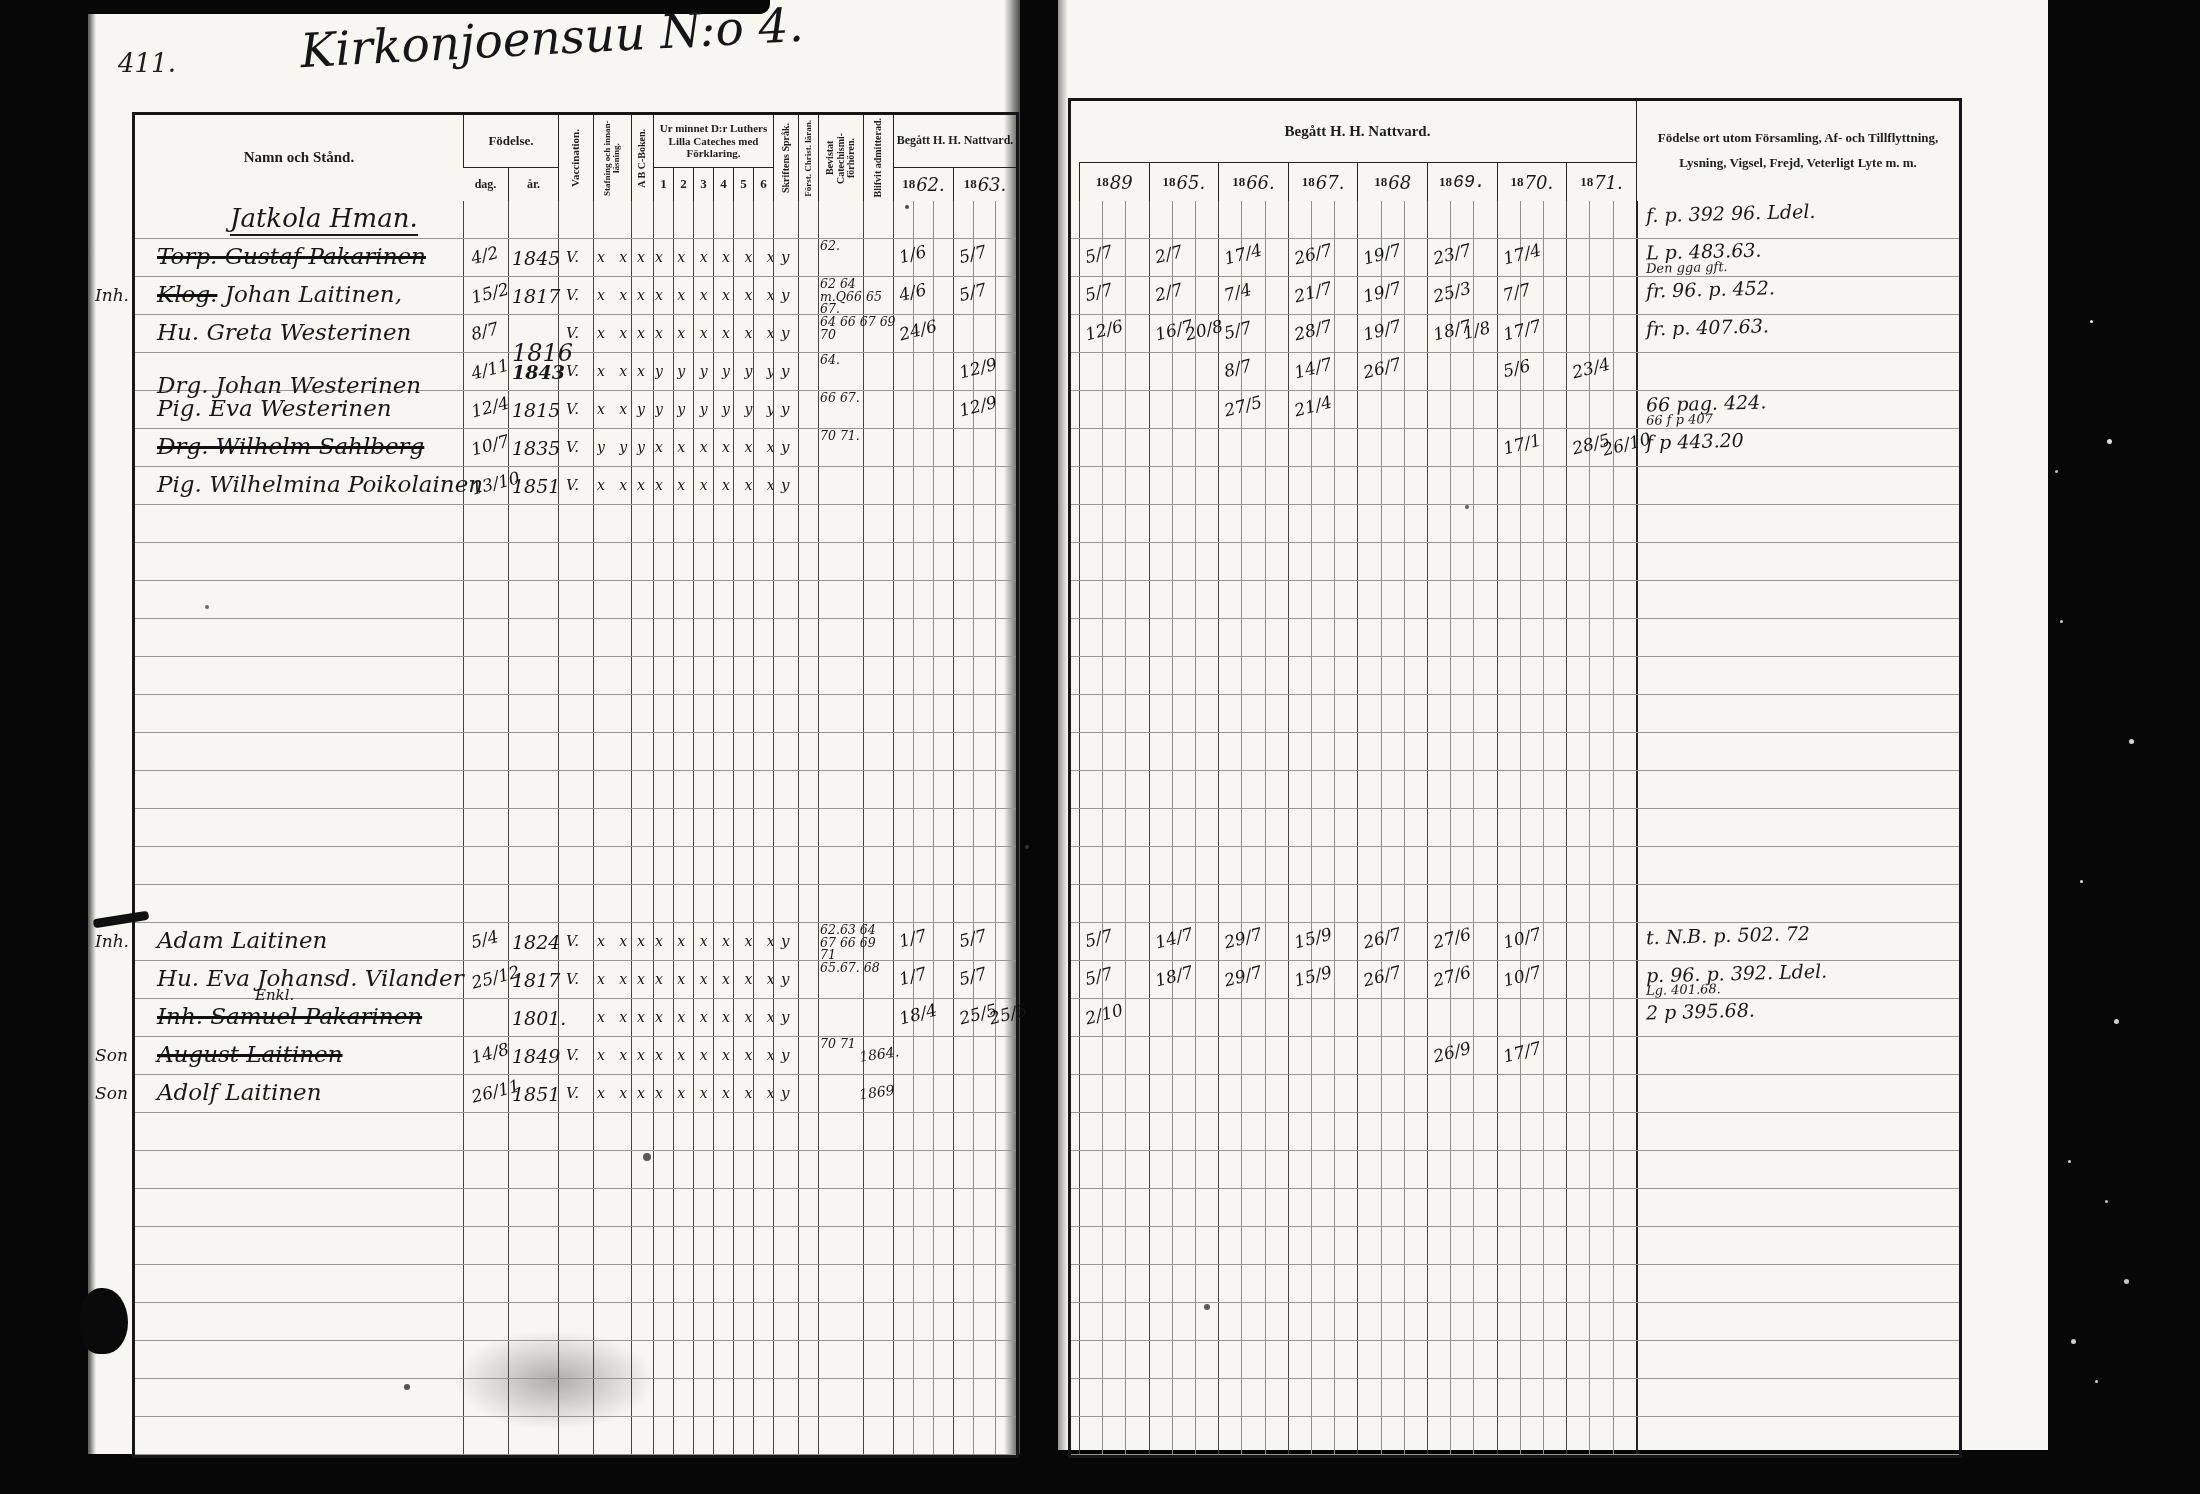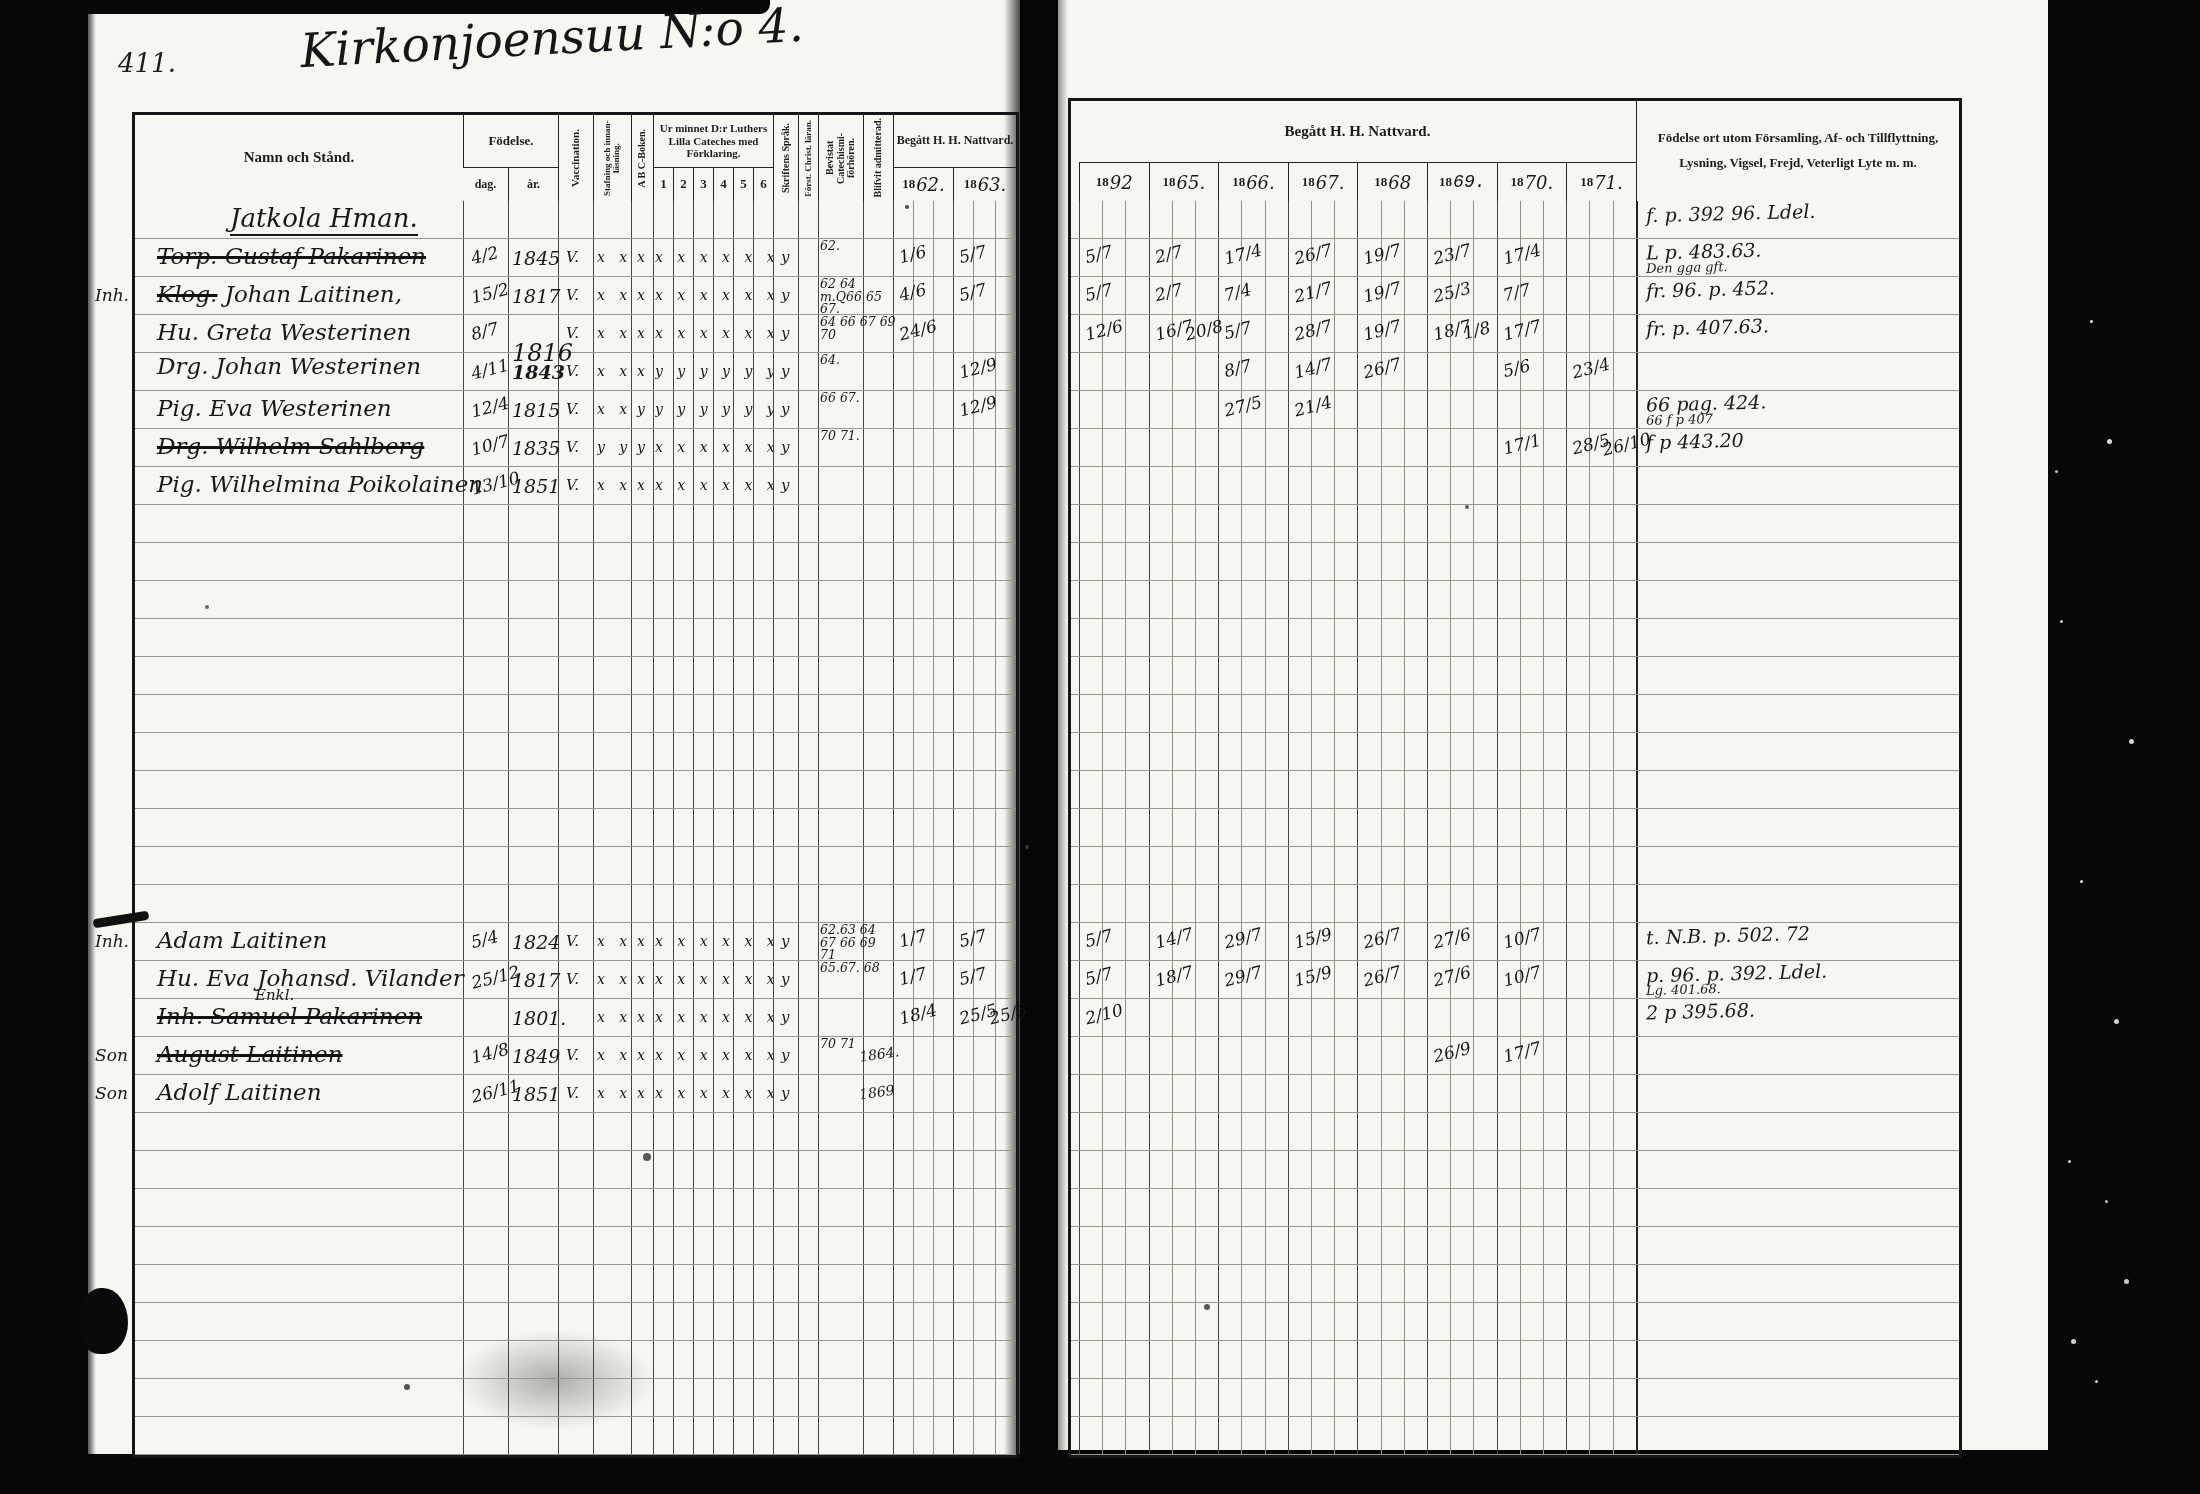--- a/index.html
+++ b/index.html
@@ -177,21 +177,21 @@
           <div class="hw" style="left: 377px; top: 24px; font-size: 24px;">1816</div>
           <div class="hw" style="left: 431px; top: 9px; font-size: 15px;">V.</div>
           <div class="hw marks" style="left: 462px; top: 10px; width: 34px;">x x x</div>
           <div class="hw" style="left: 502px; top: 10px; font-size: 14px;">x</div>
           <div class="hw marks" style="left: 520px; top: 10px; width: 118px;">x x x x x x x x x x</div>
           <div class="hw" style="left: 646px; top: 9px; font-size: 15px;">y</div>
           <div class="hw bevt" style="left: 685px; top: 1px; width: 80px;">64 66 67 69 70</div>
           <div class="hw" style="left: 764px; top: 5px;"><span class="frac">24/6</span></div>
         </div>
         <div class="row" style="top: 152px;">
-          <div class="hw" style="left: 22px; top: 0; font-size: 23px;"><span>Drg. Johan Westerinen</span></div>
+          <div class="hw" style="left: 22px; top: 19px; font-size: 23px;"><span>Drg. Johan Westerinen</span></div>
           <div class="hw" style="left: 336px; top: 6px;"><span class="frac">4/11</span></div>
           <div class="hw" style="left: 377px; top: 8px; font-size: 19px; font-weight: bold;">1843</div>
           <div class="hw" style="left: 431px; top: 9px; font-size: 15px;">V.</div>
           <div class="hw marks" style="left: 462px; top: 10px; width: 34px;">x x</div>
           <div class="hw" style="left: 502px; top: 10px; font-size: 14px;">x</div>
           <div class="hw marks" style="left: 520px; top: 10px; width: 118px;">y y y y y y y y y y</div>
           <div class="hw" style="left: 646px; top: 9px; font-size: 15px;">y</div>
           <div class="hw bevt" style="left: 685px; top: 1px; width: 72px;">64.</div>
           <div class="hw" style="left: 824px; top: 5px;"><span class="frac">12/9</span></div>
         </div>
@@ -317,21 +317,21 @@
   </div>
 
   <div id="rtable">
     <div class="hd" style="height:100px;">
       <div class="hc nb bb" style="left:8px;top:0;width:557px;height:62px;">
           <span class="ph s15">Begått H. H. Nattvard.</span>
         </div>
       <div id="ryears">
           <div class="hc" style="left: 8px; top: 62px; width: 69.6px; height: 38px;">
             <span class="ph s13">18</span>
-            <span class="hw" style="position:static;font-size:18px;margin-left:1px;">92</span>
+            <span class="hw" style="position:static;font-size:18px;margin-left:1px;">89</span>
           </div>
           <div class="hc" style="left: 77.6px; top: 62px; width: 69.6px; height: 38px;">
             <span class="ph s13">18</span>
             <span class="hw" style="position:static;font-size:18px;margin-left:1px;">65.</span>
           </div>
           <div class="hc" style="left: 147.2px; top: 62px; width: 69.6px; height: 38px;">
             <span class="ph s13">18</span>
             <span class="hw" style="position:static;font-size:18px;margin-left:1px;">66.</span>
           </div>
           <div class="hc" style="left: 216.8px; top: 62px; width: 69.6px; height: 38px;">

